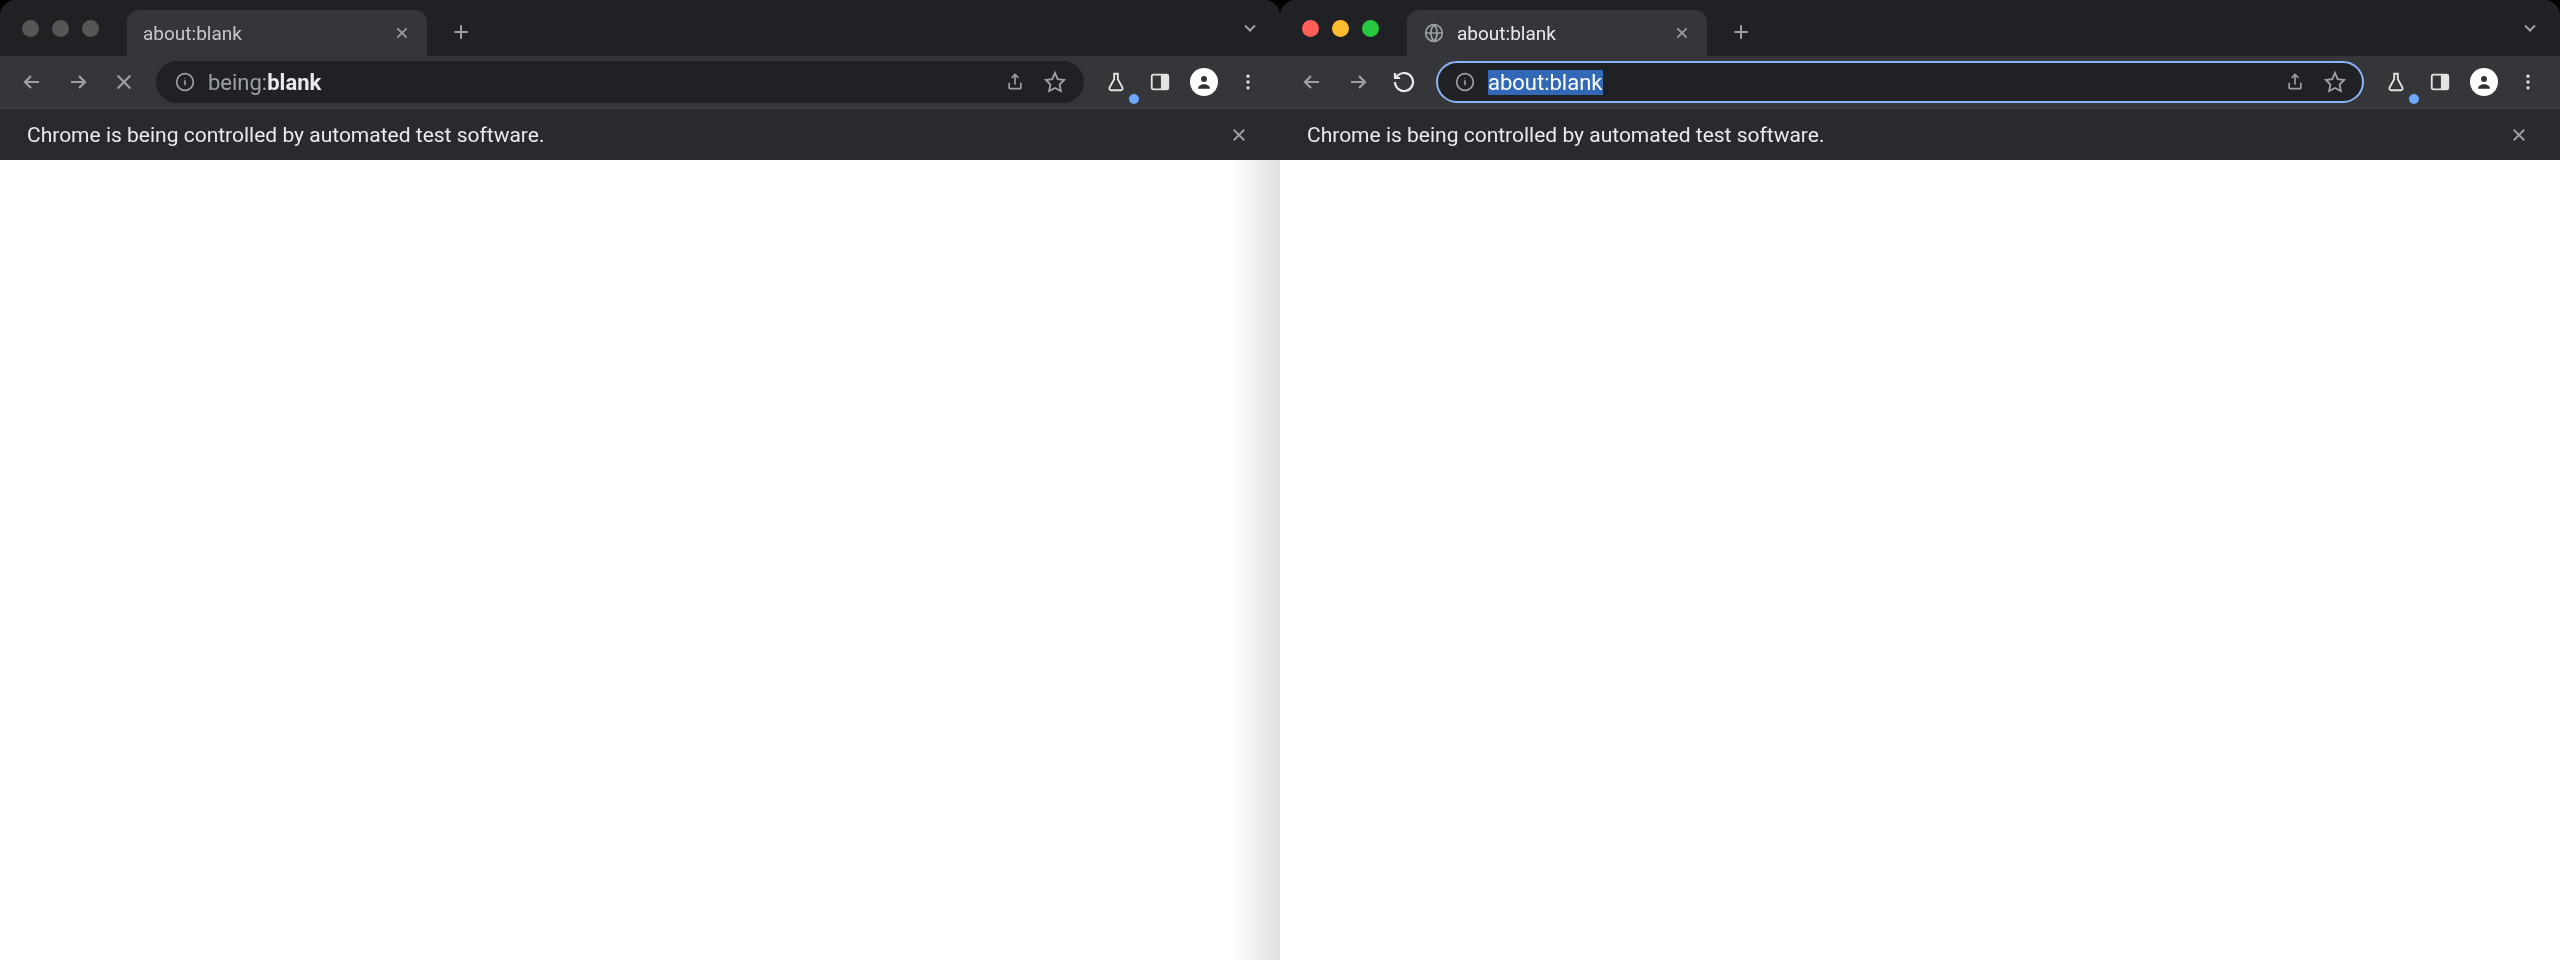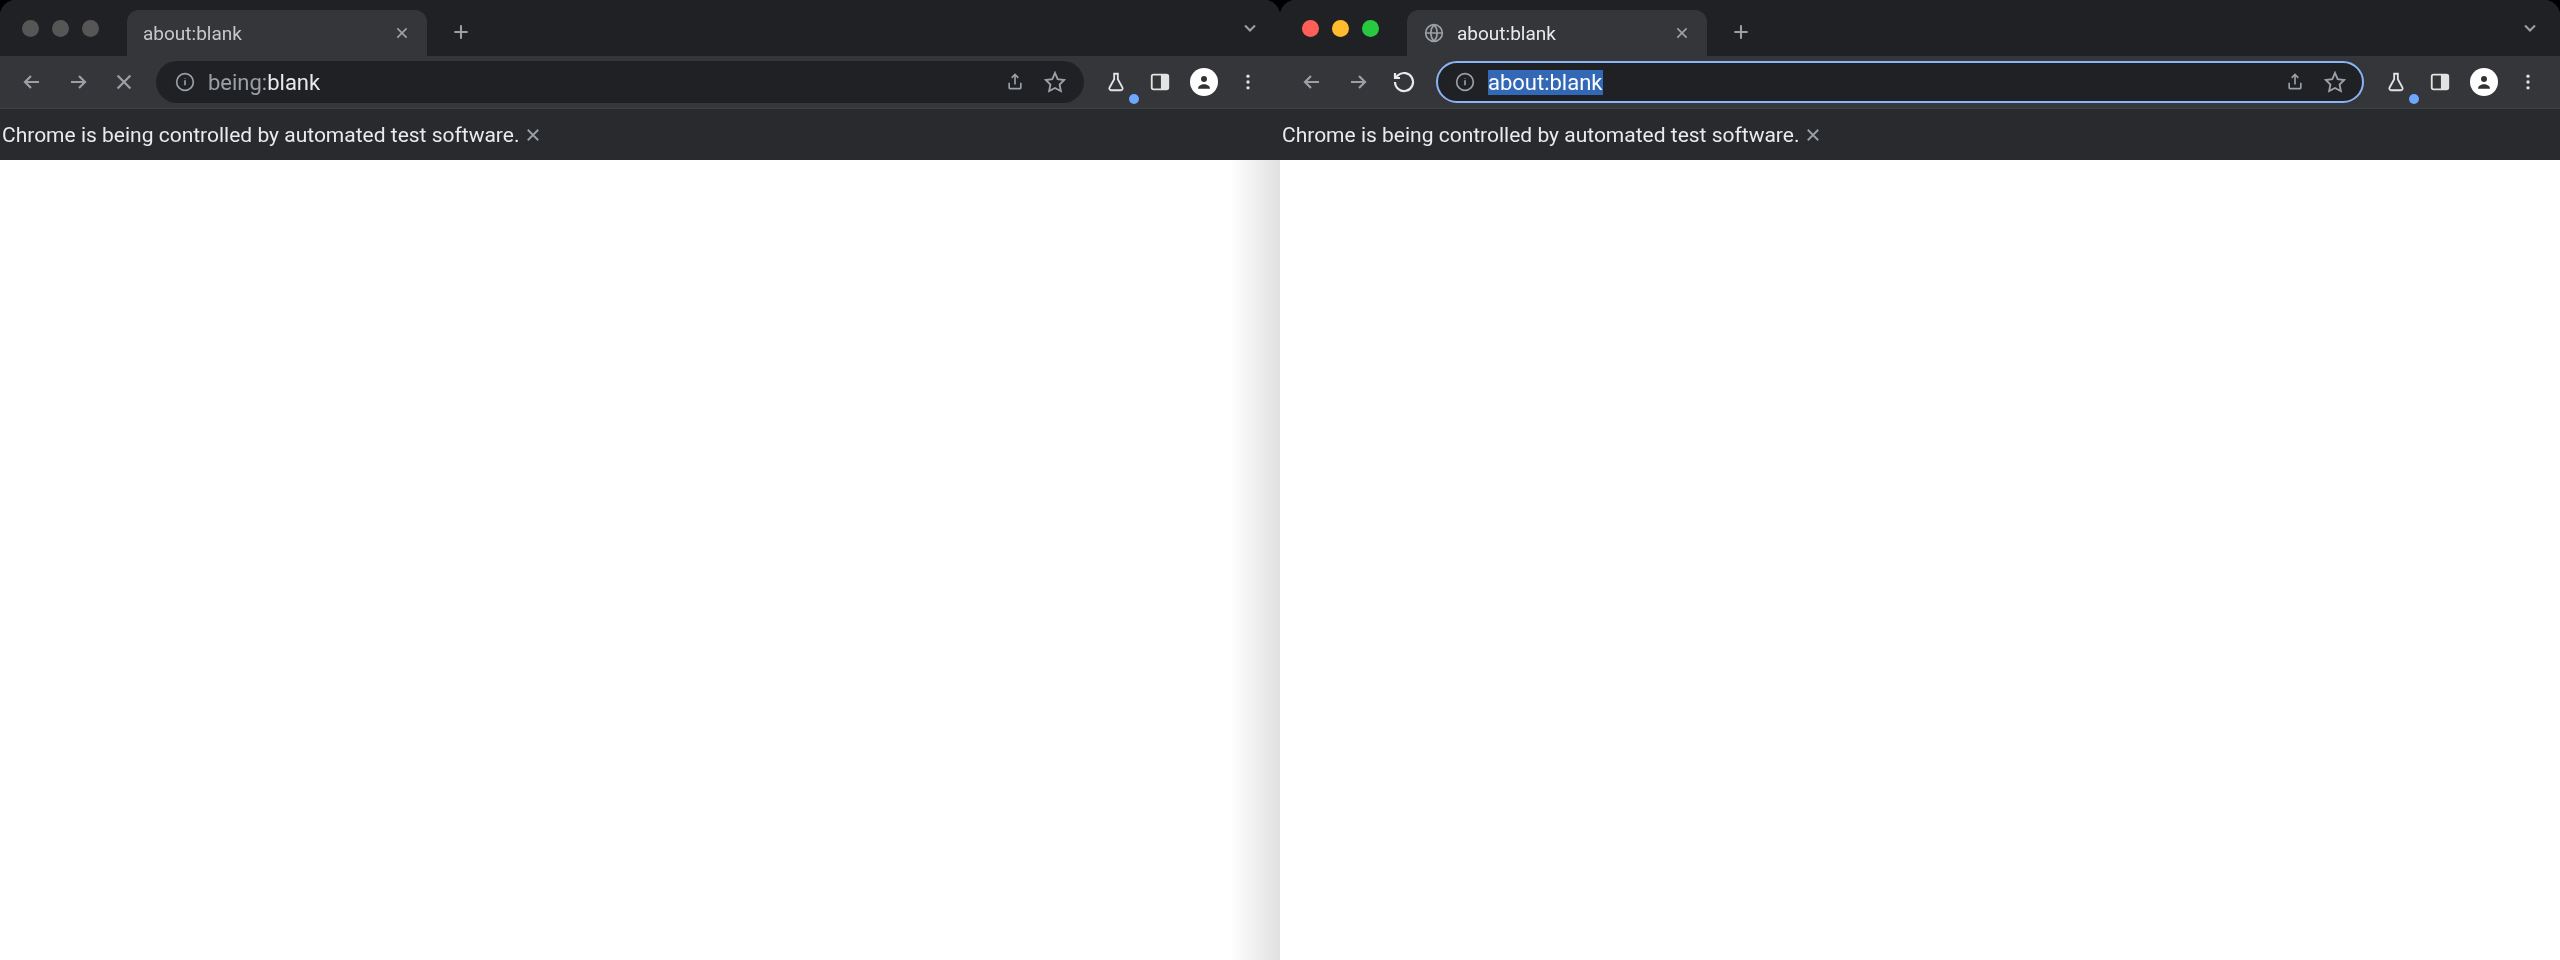--- a/index.html
+++ b/index.html
@@ -43,28 +43,28 @@
   .toolbar{height:52px;background:var(--bg-toolbar);display:flex;align-items:center;padding:0 10px;gap:2px}
   .icnbtn{width:44px;height:44px;display:flex;align-items:center;justify-content:center;color:var(--fg-dim);border-radius:50%;flex:0 0 auto}
   .tb-right .icnbtn{color:#e3e3e3}
   .icnbtn.enabled{color:var(--fg)}
   .omnibox{flex:1;height:42px;background:var(--bg-omnibox);border-radius:21px;display:flex;align-items:center;padding:0 8px;margin:0 8px;gap:6px;border:2px solid transparent;}
   .omnibox.focused{border:2px solid var(--accent-blue);background:var(--bg-omnibox-focus);}
   .omnibox .secicon{width:30px;height:30px;display:flex;align-items:center;justify-content:center;color:var(--fg-dim);margin-left:4px}
   .omnibox .url{flex:1;font-size:22px;color:var(--fg);white-space:nowrap;overflow:hidden;padding:0 2px}
   .omnibox .url .sel{background:var(--highlight);color:#fff}
   .omnibox .url .dim{color:var(--fg-dim)}
-  .omnibox .url .bold{font-weight:400;color:var(--fg)}
+  .omnibox .url .bold{font-weight:700;color:var(--fg)}
   .omnibox .trail{display:flex;align-items:center;gap:2px}
   .omnibox .trail .icnbtn{width:38px;height:38px}
   .tb-right{display:flex;align-items:center}
   .profile{background:#fff;border-radius:50%;width:28px;height:28px;display:flex;align-items:center;justify-content:center;color:#333}
   .flask{position:relative}
   .flask::after{content:"";position:absolute;right:-1px;bottom:0px;width:10px;height:10px;background:#6ea8fe;border-radius:50%}
-  .infobar{height:52px;background:var(--bg-infobar);display:flex;align-items:center;padding:0 2px;border-top:1px solid var(--divider)}
+  .infobar{height:52px;background:var(--bg-infobar);display:flex;align-items:center;justify-content:space-between;padding:0 27px;border-top:1px solid var(--divider)}
   .infobar .msg{font-size:21px;color:var(--fg)}
   .infobar .xclose{width:28px;height:28px;display:flex;align-items:center;justify-content:center;color:var(--fg-dim)}
   .content{flex:1;background:var(--content-bg);position:relative}
   .window.inactive .content{background:var(--content-bg)}
   .shadowcol{position:absolute;right:0;top:0;bottom:0;width:50px;background:linear-gradient(to right,rgba(0,0,0,0),rgba(0,0,0,0.12));}
   svg{display:block}
 </style>
 </head>
 <body>
 

